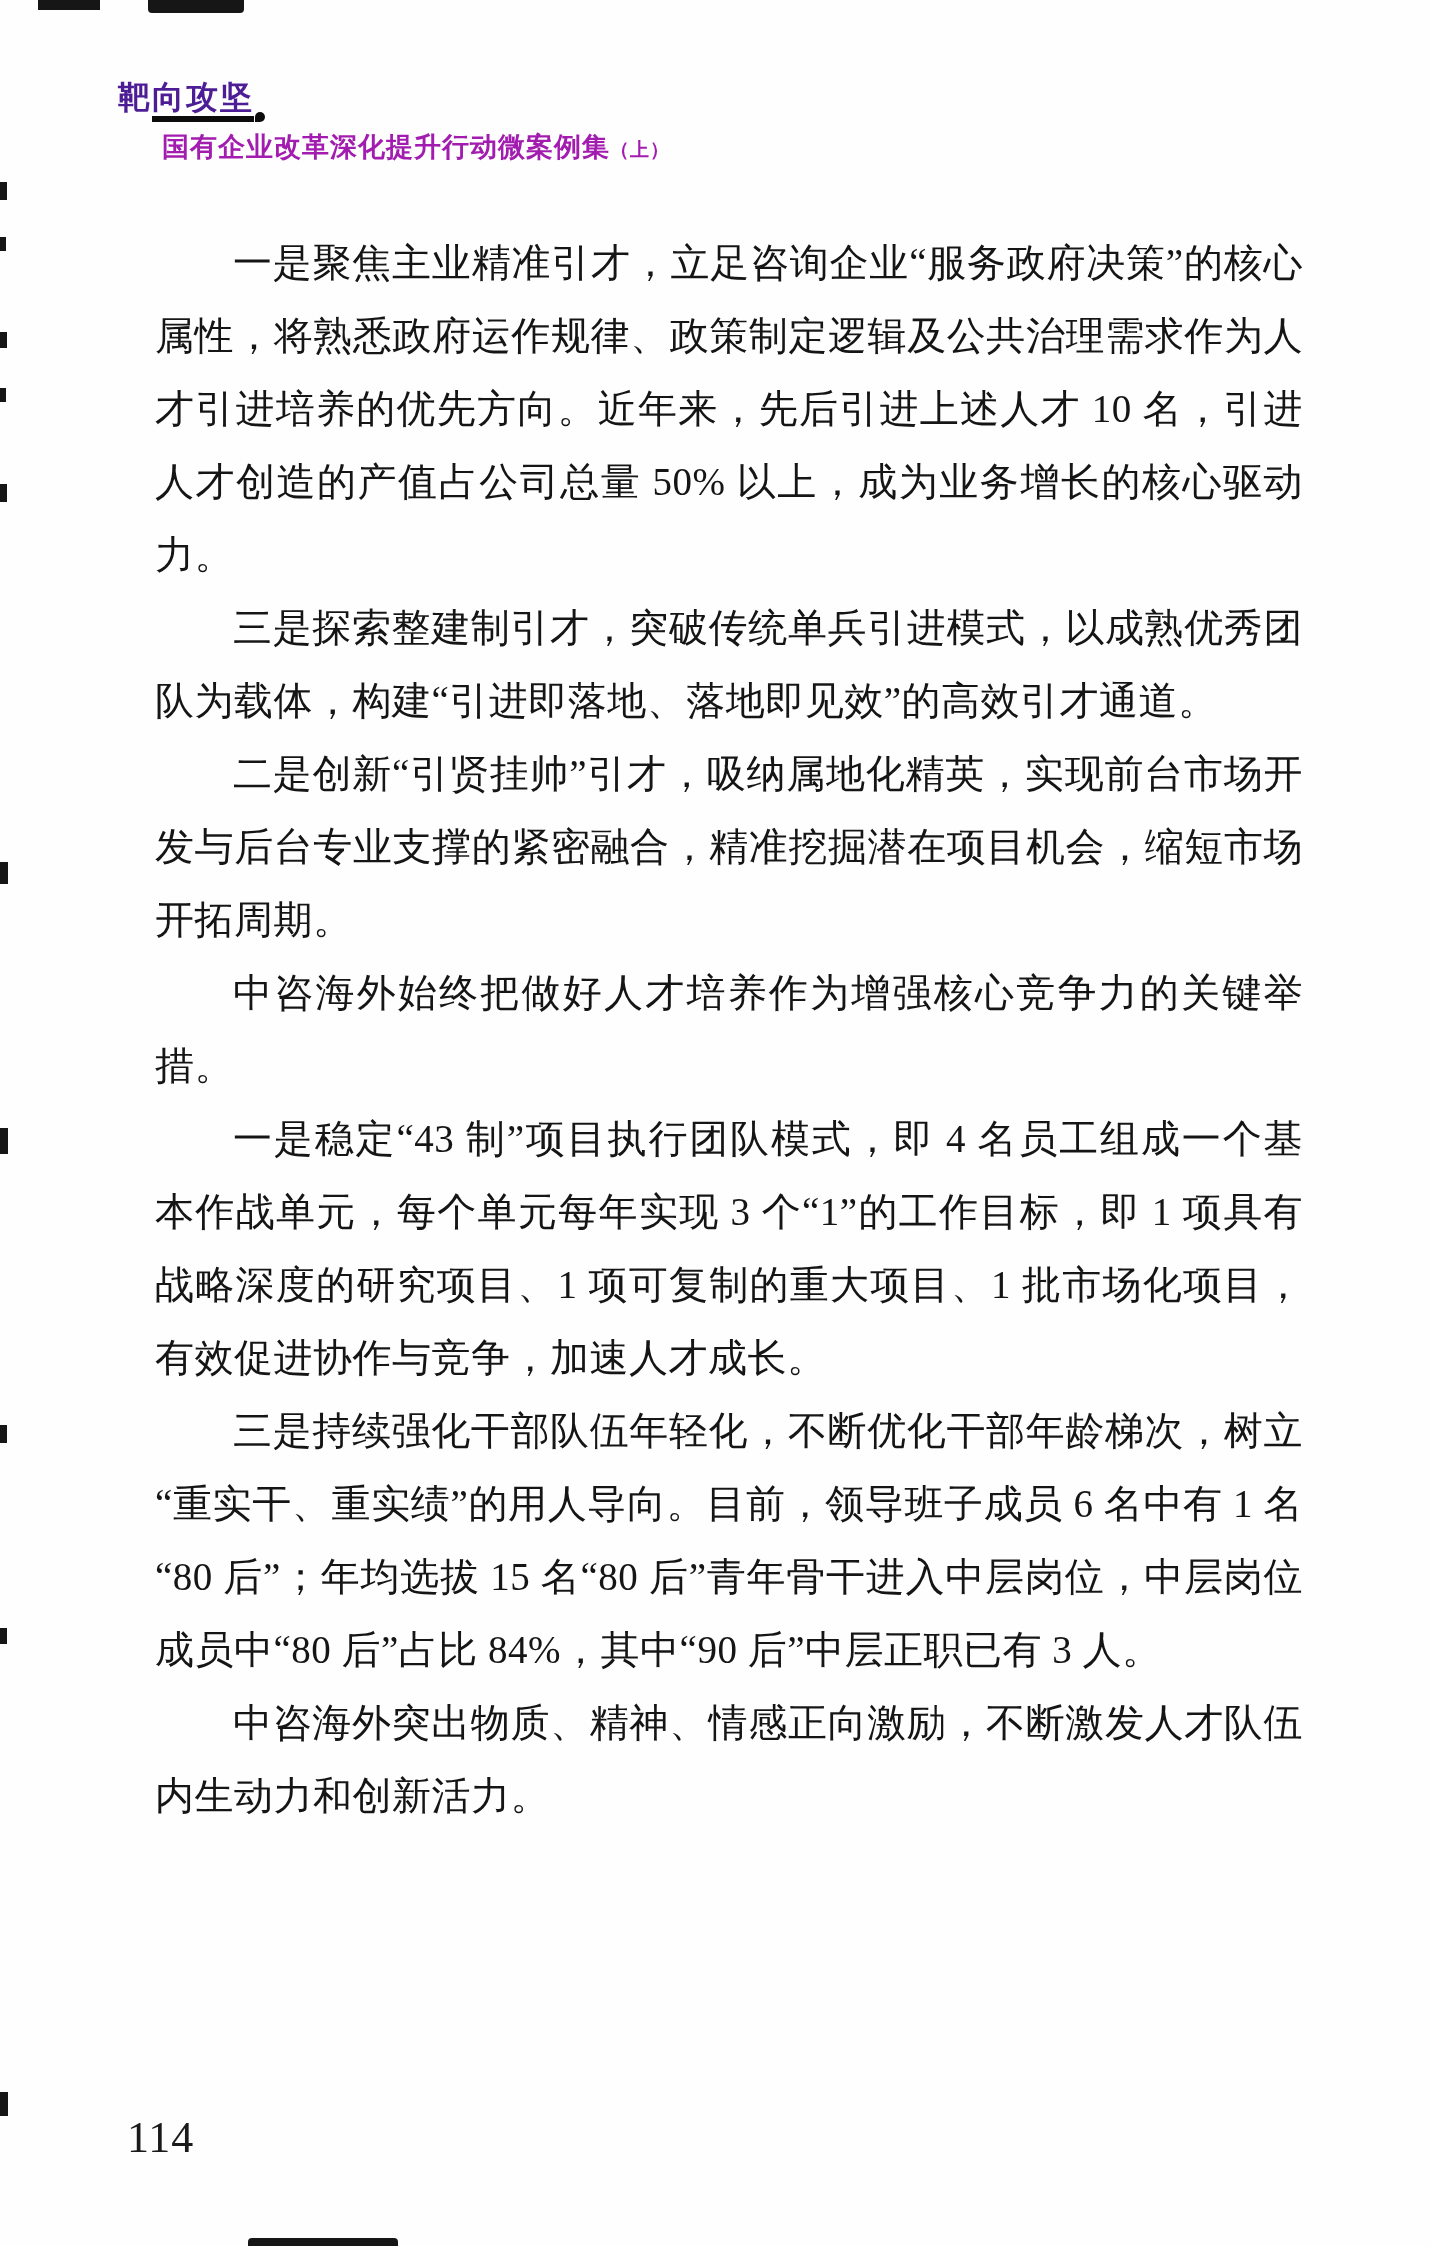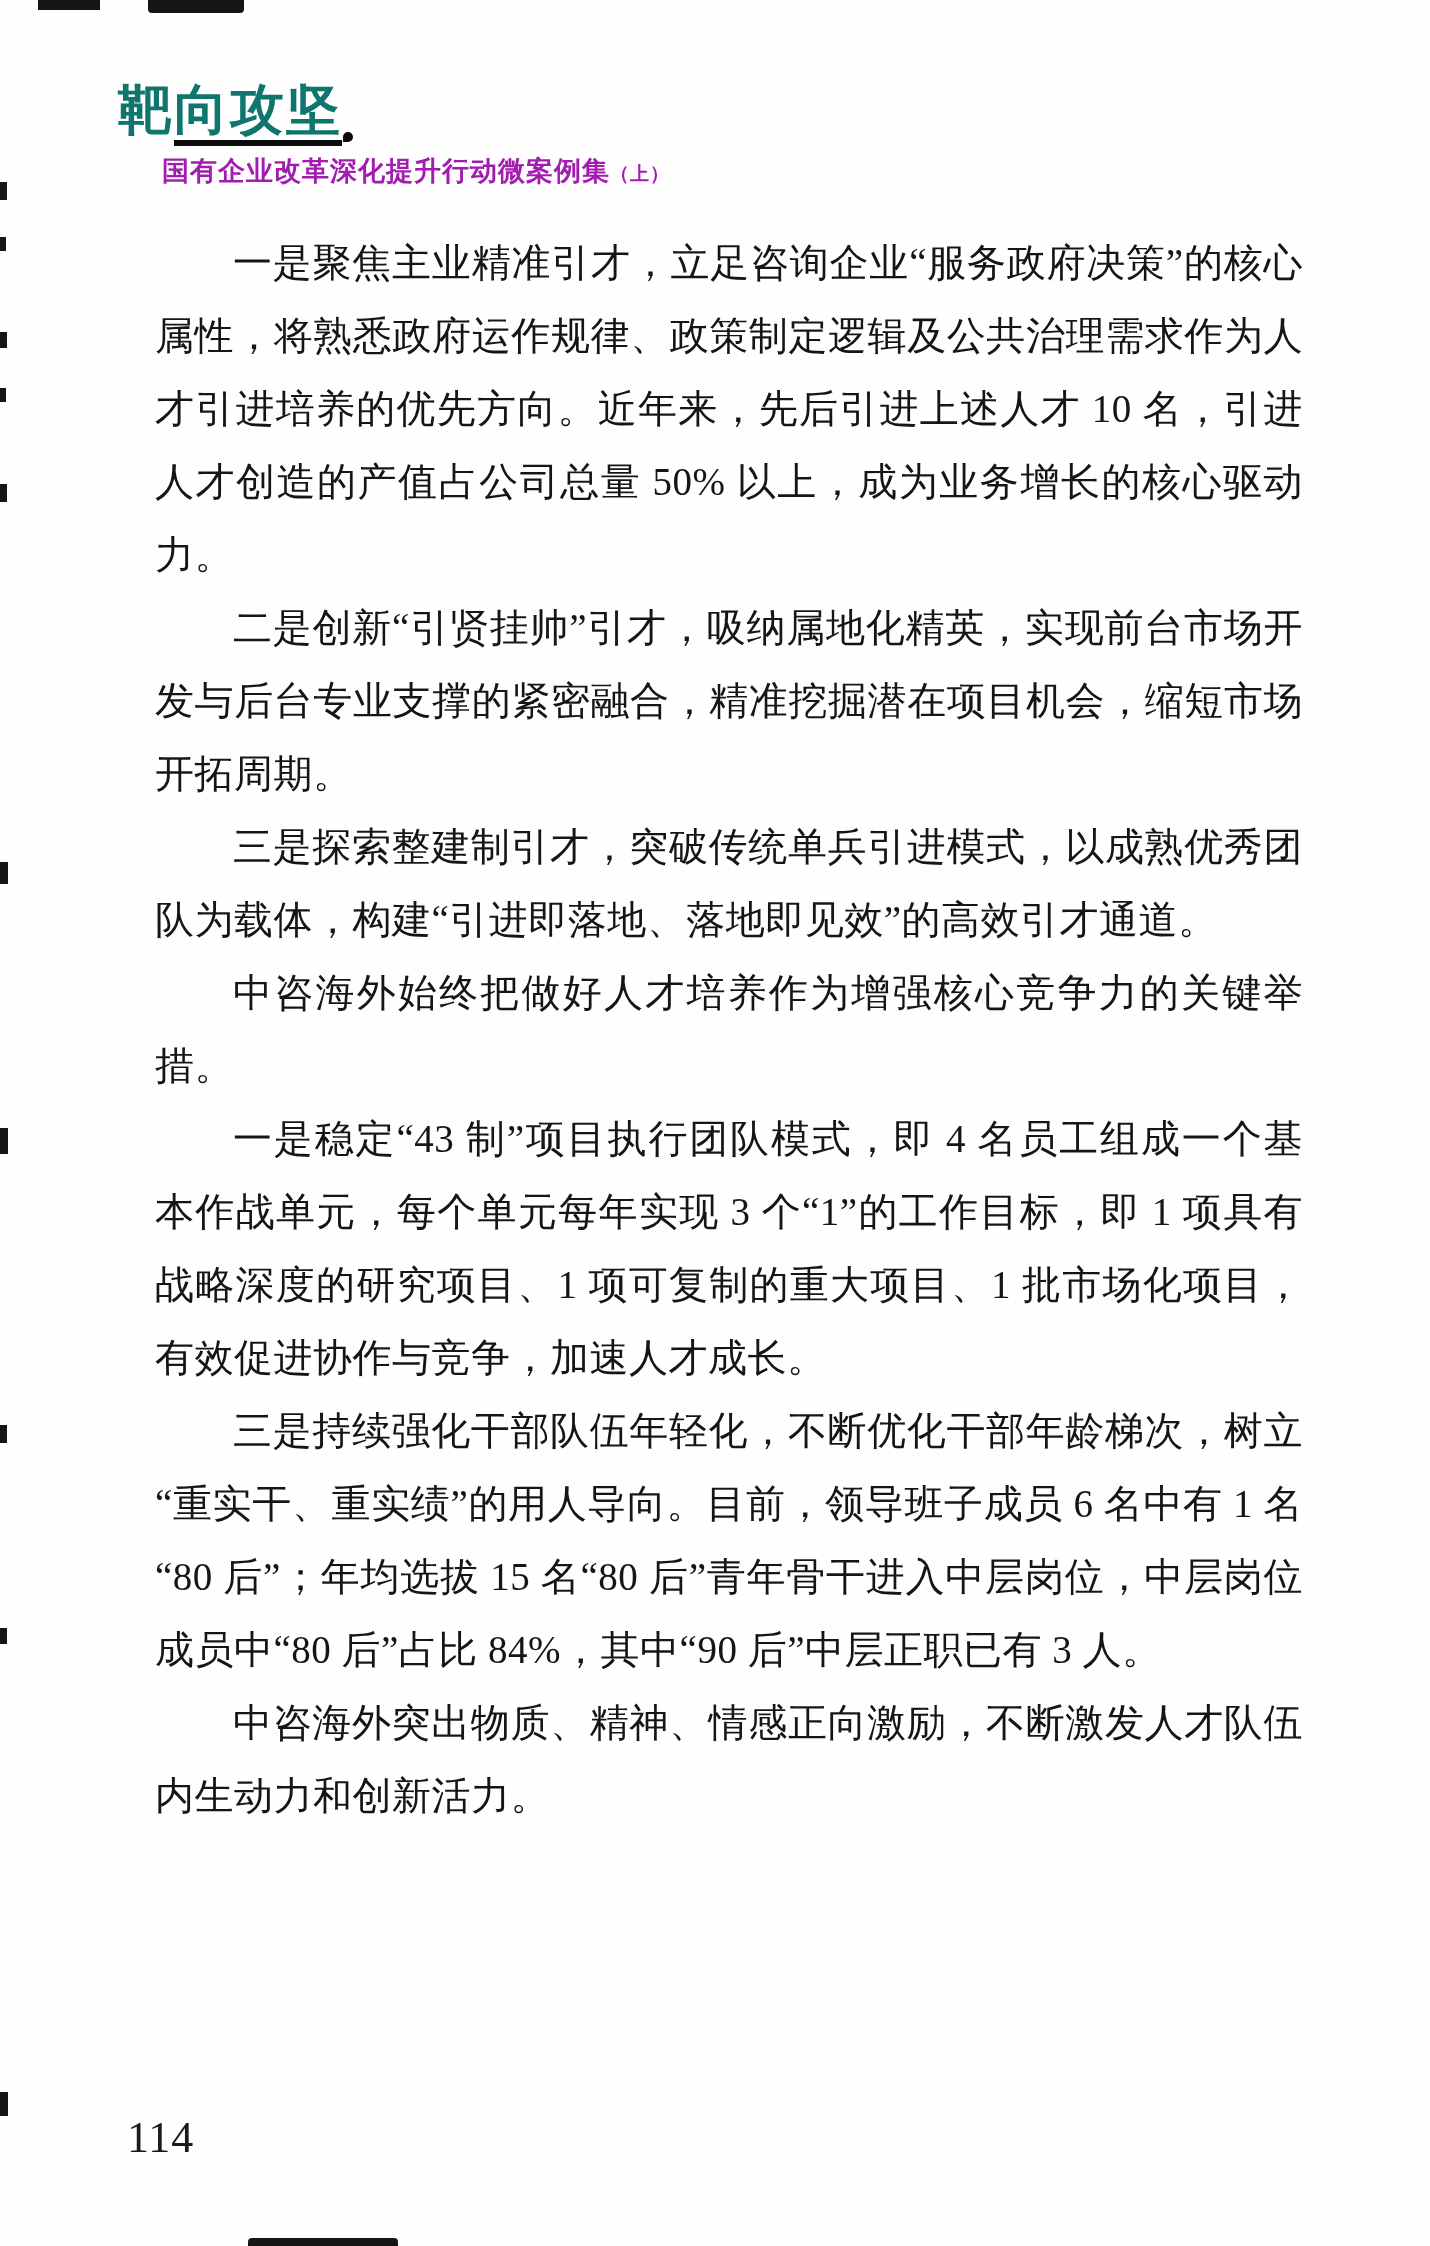--- a/index.html
+++ b/index.html
@@ -8,22 +8,22 @@
     width:1430px; height:2246px;
     background:#fefefe;
     color:#151515;
     font-family:"Liberation Serif","DejaVu Serif",serif;
     overflow:hidden;
   }
   
   .header { position:absolute; top:80px; left:118px; }
   .logo {
     font-family:"Liberation Sans","DejaVu Sans",sans-serif;
-    font-weight:bold; font-size:54px; letter-spacing:2px;
-    display:inline-block; line-height:1.1; color:#0f766e;
+    font-weight:bold; font-size:32px; letter-spacing:2px;
+    display:inline-block; line-height:1.1; color:#4c1d95;
   }
   .logo-underlined {
     border-bottom:6px solid #0c0c0c;
     padding-bottom:1px;
     display:inline-block;
   }
   .logo-dot {
     display:inline-block; width:10px; height:10px;
     background:#0c0c0c; border-radius:50% 50% 50% 0;
     margin-left:1px; transform:translateY(14px);
@@ -88,22 +88,22 @@
   <div class="artifact a12"></div>
   <div class="artifact a13"></div>
 
   <div class="header">
     <div class="logo"><span>靶</span><span class="logo-underlined">向攻坚</span><span class="logo-dot"></span></div>
     <div class="subtitle"><span>国有企业改革深化提升行动微案例集</span><span class="subtitle-suffix">（上）</span></div>
   </div>
 
   <div class="body-text">
     <p class="para">一是聚焦主业精准引才，立足咨询企业“服务政府决策”的核心属性，将熟悉政府运作规律、政策制定逻辑及公共治理需求作为人才引进培养的优先方向。近年来，先后引进上述人才 10 名，引进人才创造的产值占公司总量 50% 以上，成为业务增长的核心驱动力。</p>
+    <p class="para">三是探索整建制引才，突破传统单兵引进模式，以成熟优秀团队为载体，构建“引进即落地、落地即见效”的高效引才通道。</p>
     <p class="para">二是创新“引贤挂帅”引才，吸纳属地化精英，实现前台市场开发与后台专业支撑的紧密融合，精准挖掘潜在项目机会，缩短市场开拓周期。</p>
-    <p class="para">三是探索整建制引才，突破传统单兵引进模式，以成熟优秀团队为载体，构建“引进即落地、落地即见效”的高效引才通道。</p>
     <p class="para">中咨海外始终把做好人才培养作为增强核心竞争力的关键举措。</p>
     <p class="para">一是稳定“43 制”项目执行团队模式，即 4 名员工组成一个基本作战单元，每个单元每年实现 3 个“1”的工作目标，即 1 项具有战略深度的研究项目、1 项可复制的重大项目、1 批市场化项目，有效促进协作与竞争，加速人才成长。</p>
     <p class="para">三是持续强化干部队伍年轻化，不断优化干部年龄梯次，树立“重实干、重实绩”的用人导向。目前，领导班子成员 6 名中有 1 名“80 后”；年均选拔 15 名“80 后”青年骨干进入中层岗位，中层岗位成员中“80 后”占比 84%，其中“90 后”中层正职已有 3 人。</p>
     <p class="para">中咨海外突出物质、精神、情感正向激励，不断激发人才队伍内生动力和创新活力。</p>
   </div>
 
   <div class="page-number">114</div>
 
 </div>
 

